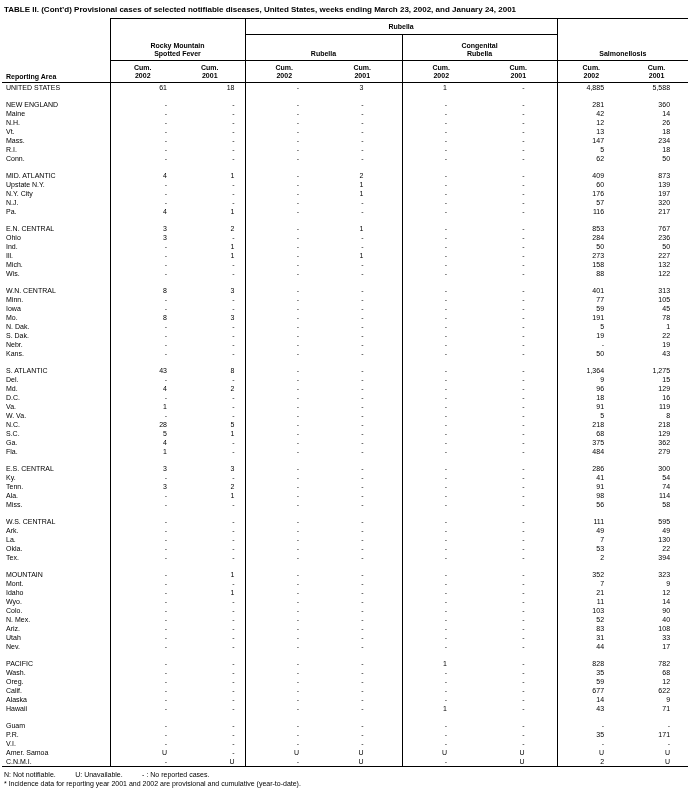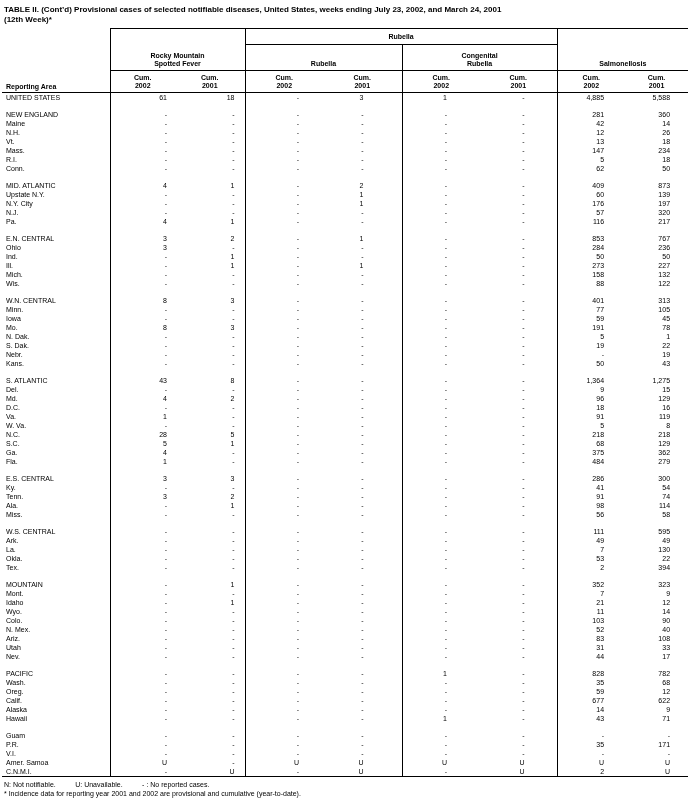--- a/index.html
+++ b/index.html
@@ -31,22 +31,21 @@
   #tbody tr.spacer td { height:8px; }
   #tbody tr:last-child td { border-bottom:1px solid #000; }
   .footnotes { font-size:7px; line-height:9px; padding:3px 2px 0 2px; }
   .pre { white-space:pre; }
 </style>
 </head>
 <body>
 
 <div class="page">
   <div class="title">
-    <div>TABLE II. (Cont’d) Provisional cases of selected notifiable diseases, United States, weeks ending July 23, 2002, and March 24, 2001</div>
-    <div>(12th Week)*</div>
+    <div>TABLE II. (Cont’d) Provisional cases of selected notifiable diseases, United States, weeks ending March 23, 2002, and January 24, 2001</div>
   </div>
 
   <table>
     <colgroup>
       <col style="width:108px">
         <col style="width:65px">
         <col style="width:70px">
       <col style="width:78px">
         <col style="width:79px">
         <col style="width:78px">

